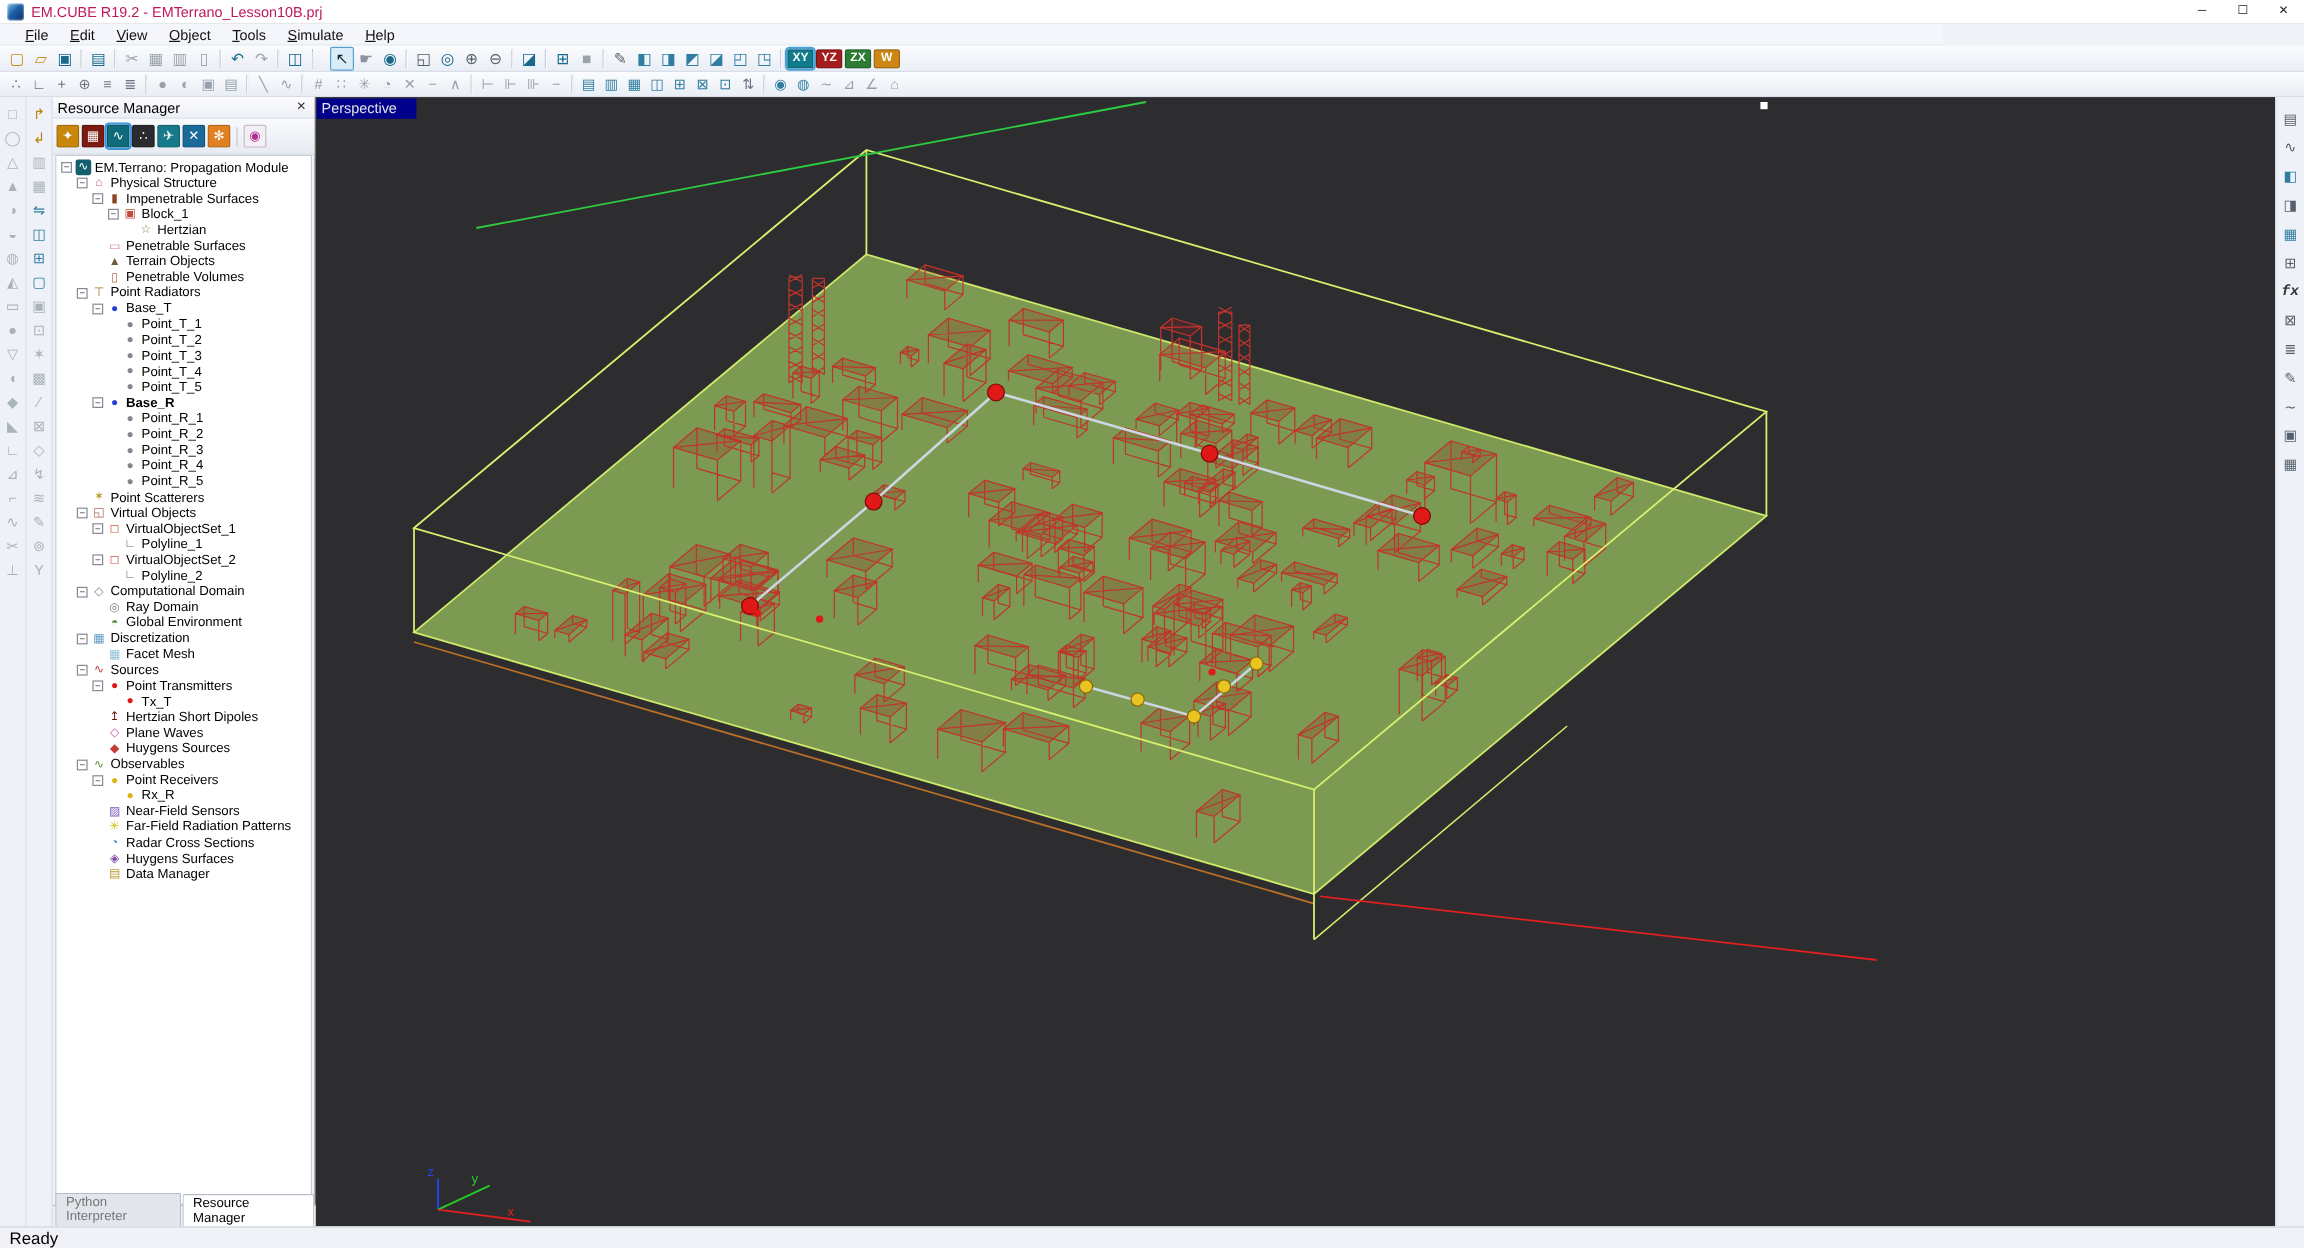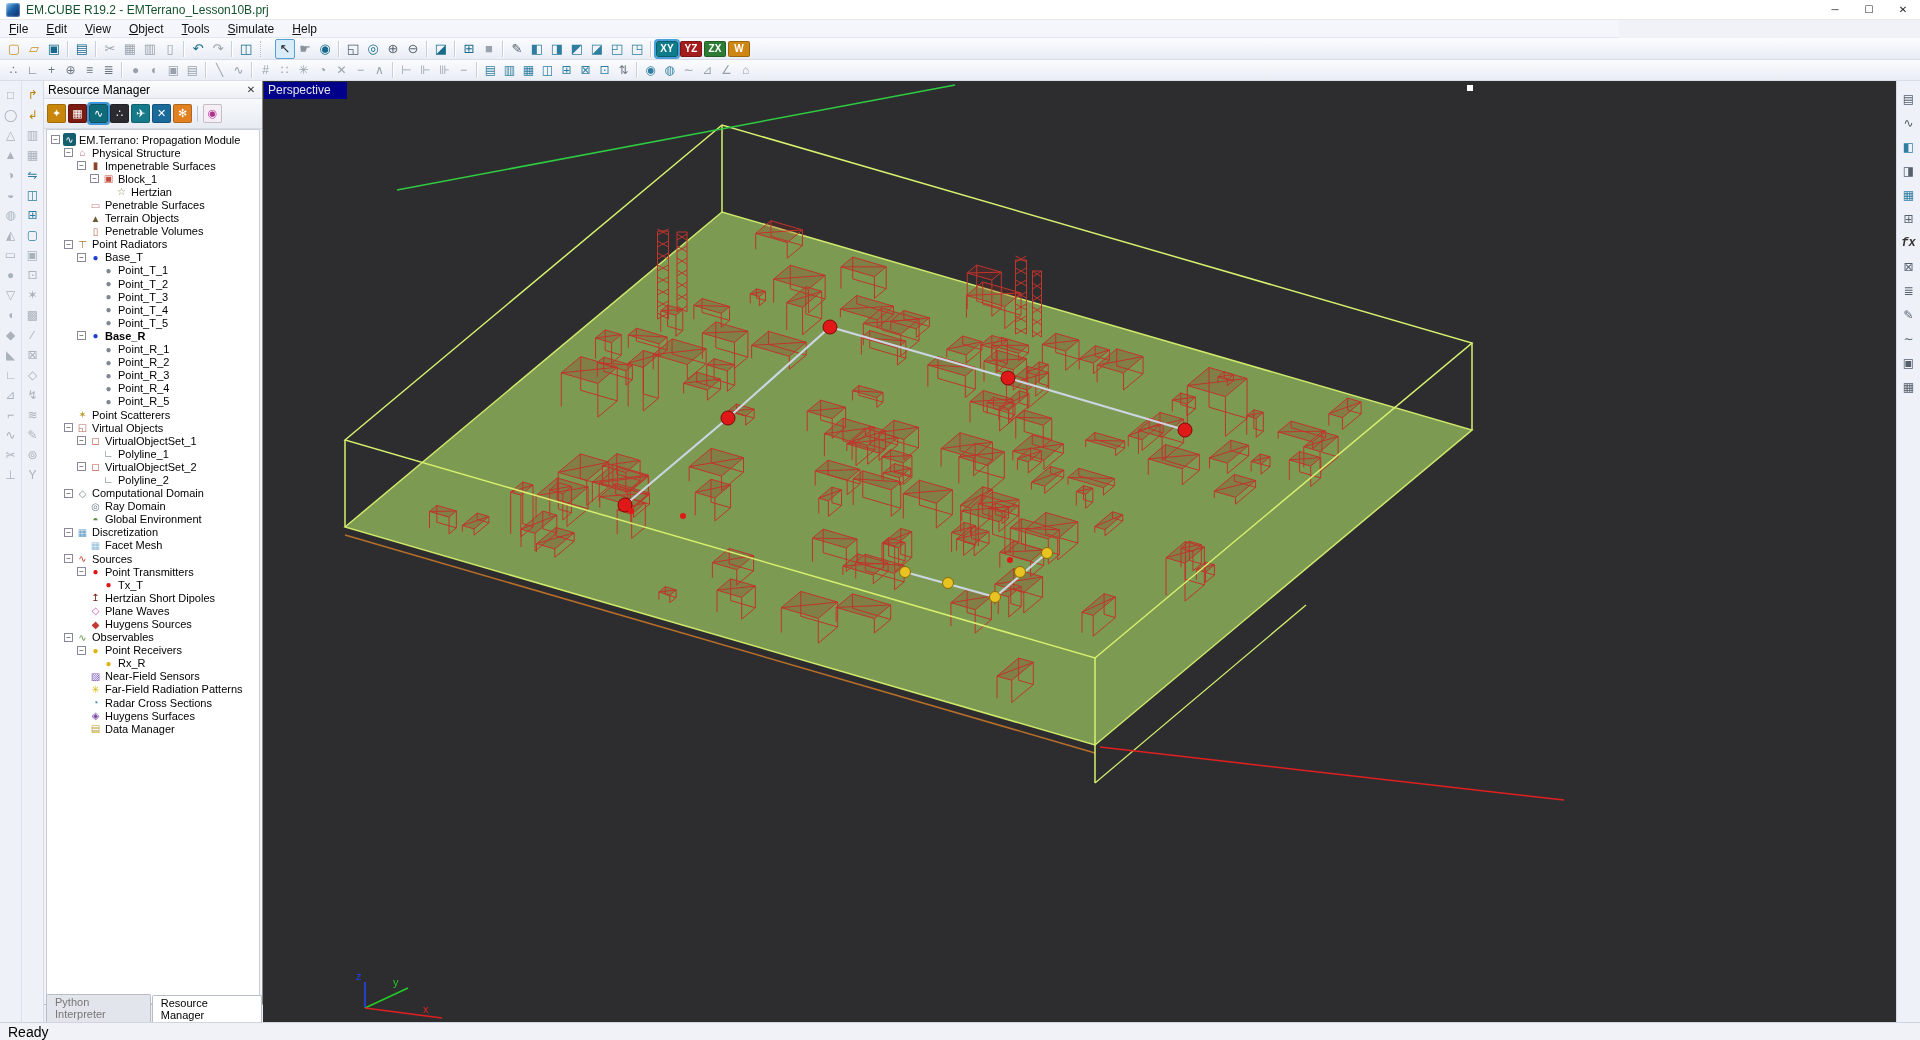--- a/index.html
+++ b/index.html
@@ -3,25 +3,25 @@
 <meta charset="utf-8">
 <style>
   html,body{margin:0;padding:0;width:1920px;height:1040px;overflow:hidden;
     font-family:"Liberation Sans","DejaVu Sans",sans-serif;background:#f0f2f7;
     -webkit-font-smoothing:antialiased;}
   .abs{position:absolute;}
   
   #titlebar{left:0;top:0;width:1920px;height:20px;background:#ffffff;display:flex;align-items:center;border-bottom:1px solid #e8e8e8;box-sizing:border-box;}
   #app-icon{width:14px;height:14px;margin:0 6px 0 6px;border-radius:2px;
     background:linear-gradient(135deg,#7ec3e8 0%,#1d5fa8 45%,#0a2a66 100%);box-shadow:inset 0 0 2px #fff;}
-  #title-text{font-size:12px;color:#14532d;}
+  #title-text{font-size:12px;color:#be185d;}
   #win-controls{margin-left:auto;display:flex;height:20px;}
   .win-btn{width:34px;height:20px;display:flex;align-items:center;justify-content:center;font-size:10px;color:#222;}
   
-  #menubar{left:0;top:20px;width:1619px;height:18px;background:#f4f6fb;display:flex;align-items:center;border-bottom:1px solid #e2e6ee;box-sizing:border-box;padding-left:0;}
+  #menubar{left:0;top:20px;width:1619px;height:18px;background:#f4f6fb;display:flex;align-items:center;border-bottom:1px solid #e2e6ee;box-sizing:border-box;padding-left:12px;}
   .menu-item{font-size:12px;color:#111;padding:0 9px;height:18px;line-height:18px;}
   .menu-item u{text-decoration:underline;}
   
   .toolbar{left:0;width:1920px;background:linear-gradient(#fbfcfe,#e9edf5);display:flex;align-items:center;box-sizing:border-box;border-bottom:1px solid #d8dde8;padding-left:4px;}
   #toolbar1{top:38px;height:22px;}
   #toolbar2{top:60px;height:21px;}
   .tb-icon{width:20px;height:20px;display:flex;align-items:center;justify-content:center;font-size:13px;line-height:20px;border:1px solid transparent;border-radius:2px;box-sizing:border-box;}
   #toolbar2 .tb-icon{width:19px;height:18px;font-size:12px;}
   .tb-icon.active{background:#d9ecf9;border-color:#5aa0cf;}
   .tb-sep{width:1px;height:16px;background:#c9cfda;border-right:1px solid #fff;margin:0 3px;}

